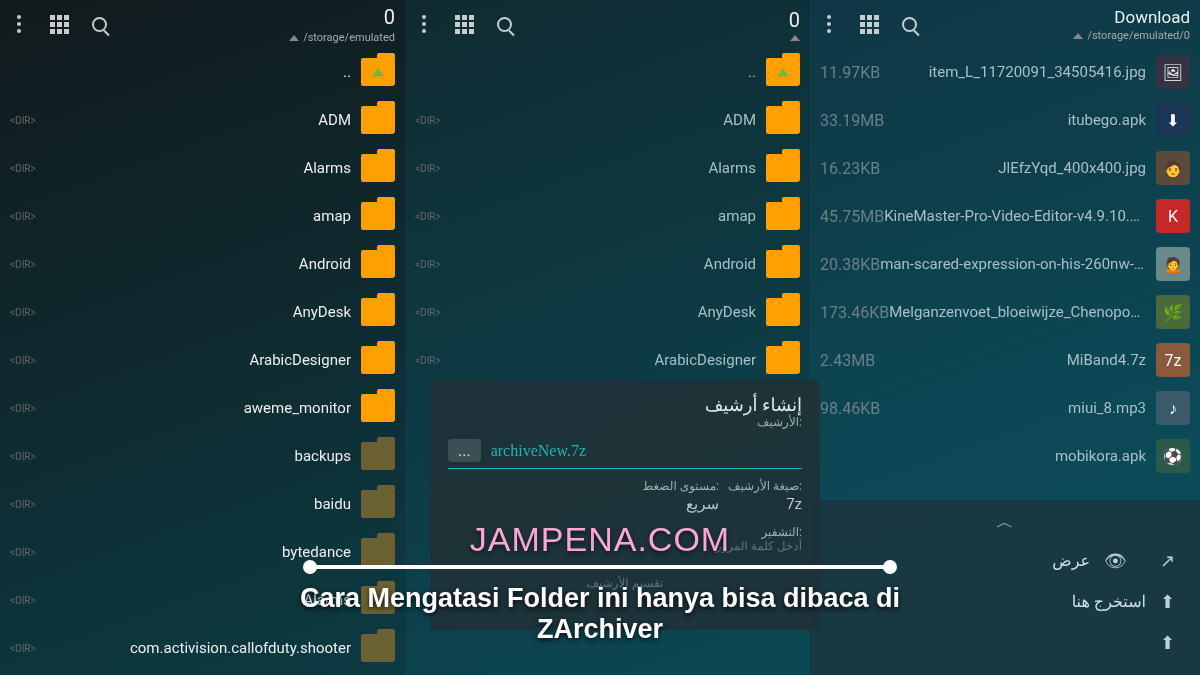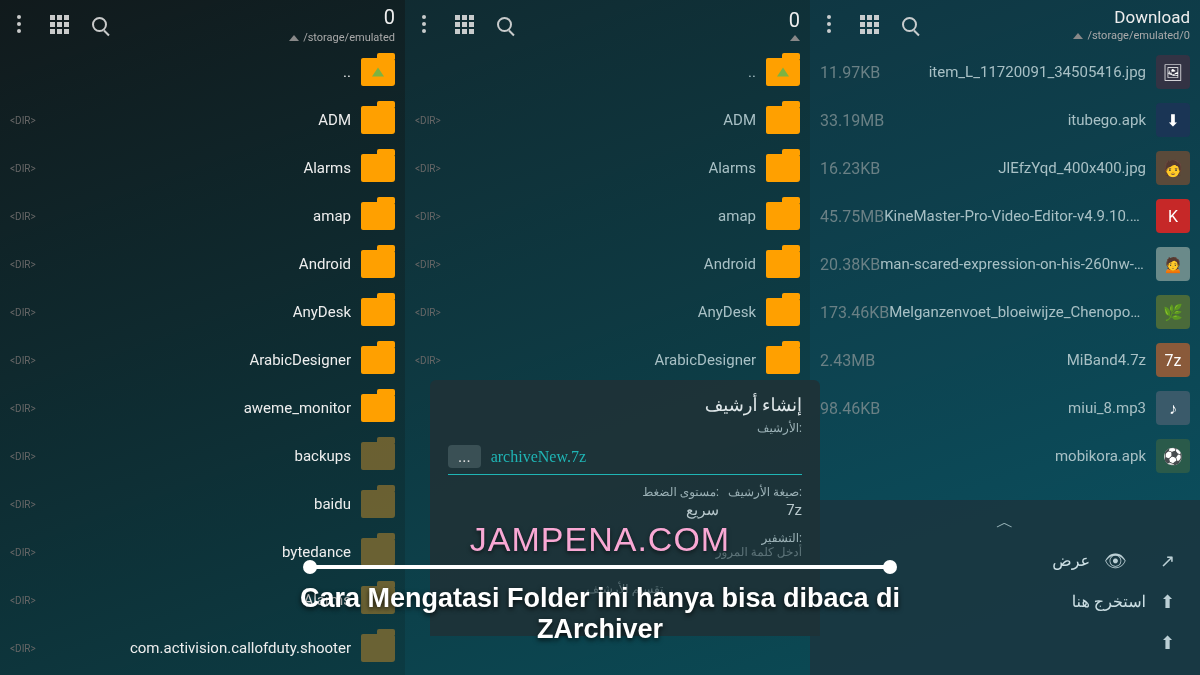--- a/index.html
+++ b/index.html
@@ -112,21 +112,21 @@
     left: 430px;
     top: 380px;
     width: 390px;
     background: rgba(30,50,55,0.92);
     border-radius: 6px 6px 0 0;
     padding: 14px 18px 40px;
     z-index: 10;
     color: #c5d5d8;
     font-size: 14px;
   }
-  .dialog h3 { font-size: 18px; font-weight:400; text-align:right; color:#e0e8ea; margin-bottom:6px; }
+  .dialog h3 { font-size: 18px; font-weight:400; text-align:right; color:#e0e8ea; margin-bottom:0; }
   .dialog .lbl { font-size:12px; color:#9ab0b5; }
   .dialog .input-row { display:flex; align-items:center; gap:10px; border-bottom:1px solid #1fb5b5; padding:6px 0; margin:4px 0 10px; }
   .dialog .ellipsis { background:#3a5055;border-radius:4px;padding:2px 10px;color:#ddd;font-size:16px; }
   .dialog .input-val { color:#1fb5b5; font-size:16px;font-family:Liberation Serif, serif; }
   .dialog .opts { display:flex; gap:9px; justify-content:flex-end; font-size:12px; }
   .dialog .opt { text-align:right; }
   .dialog .opt .val { color:#b8c8cc; font-size:15px; margin-top:2px; display:block; }
 
   
   .sheet {

